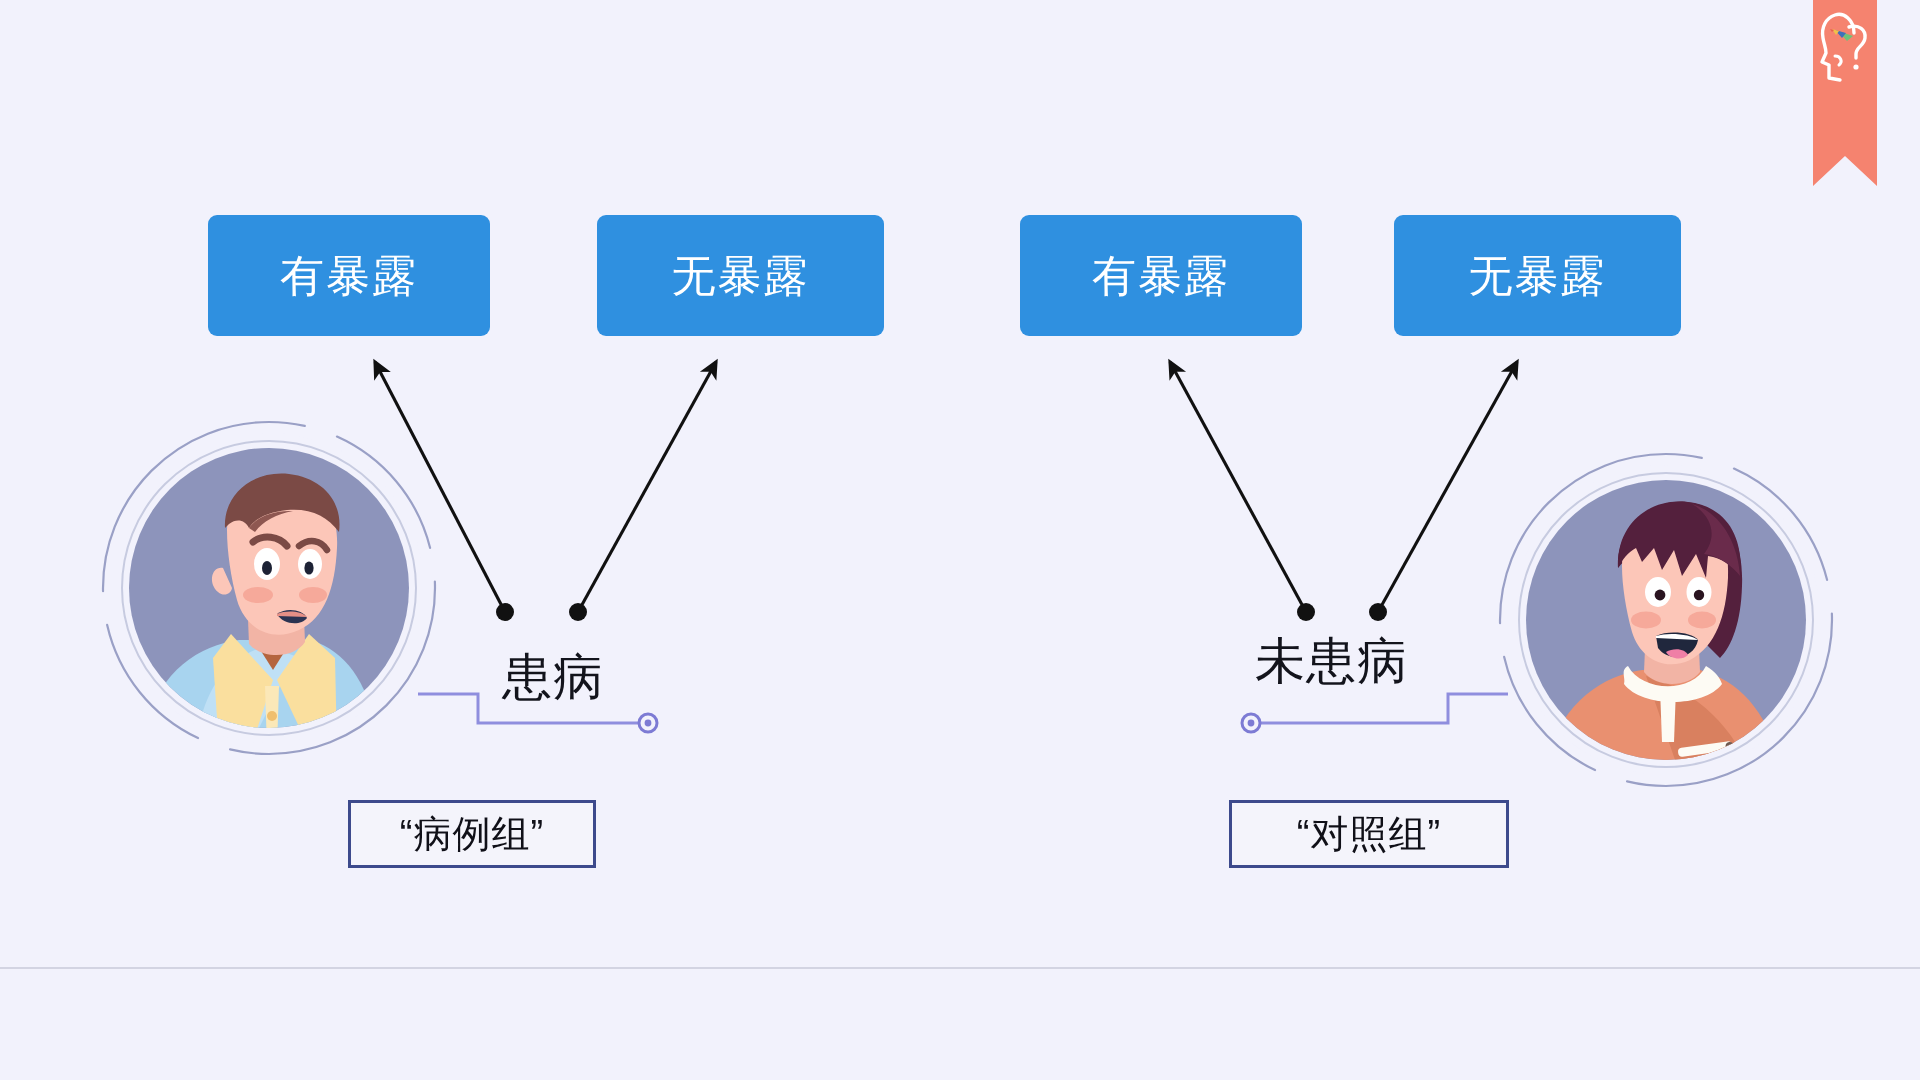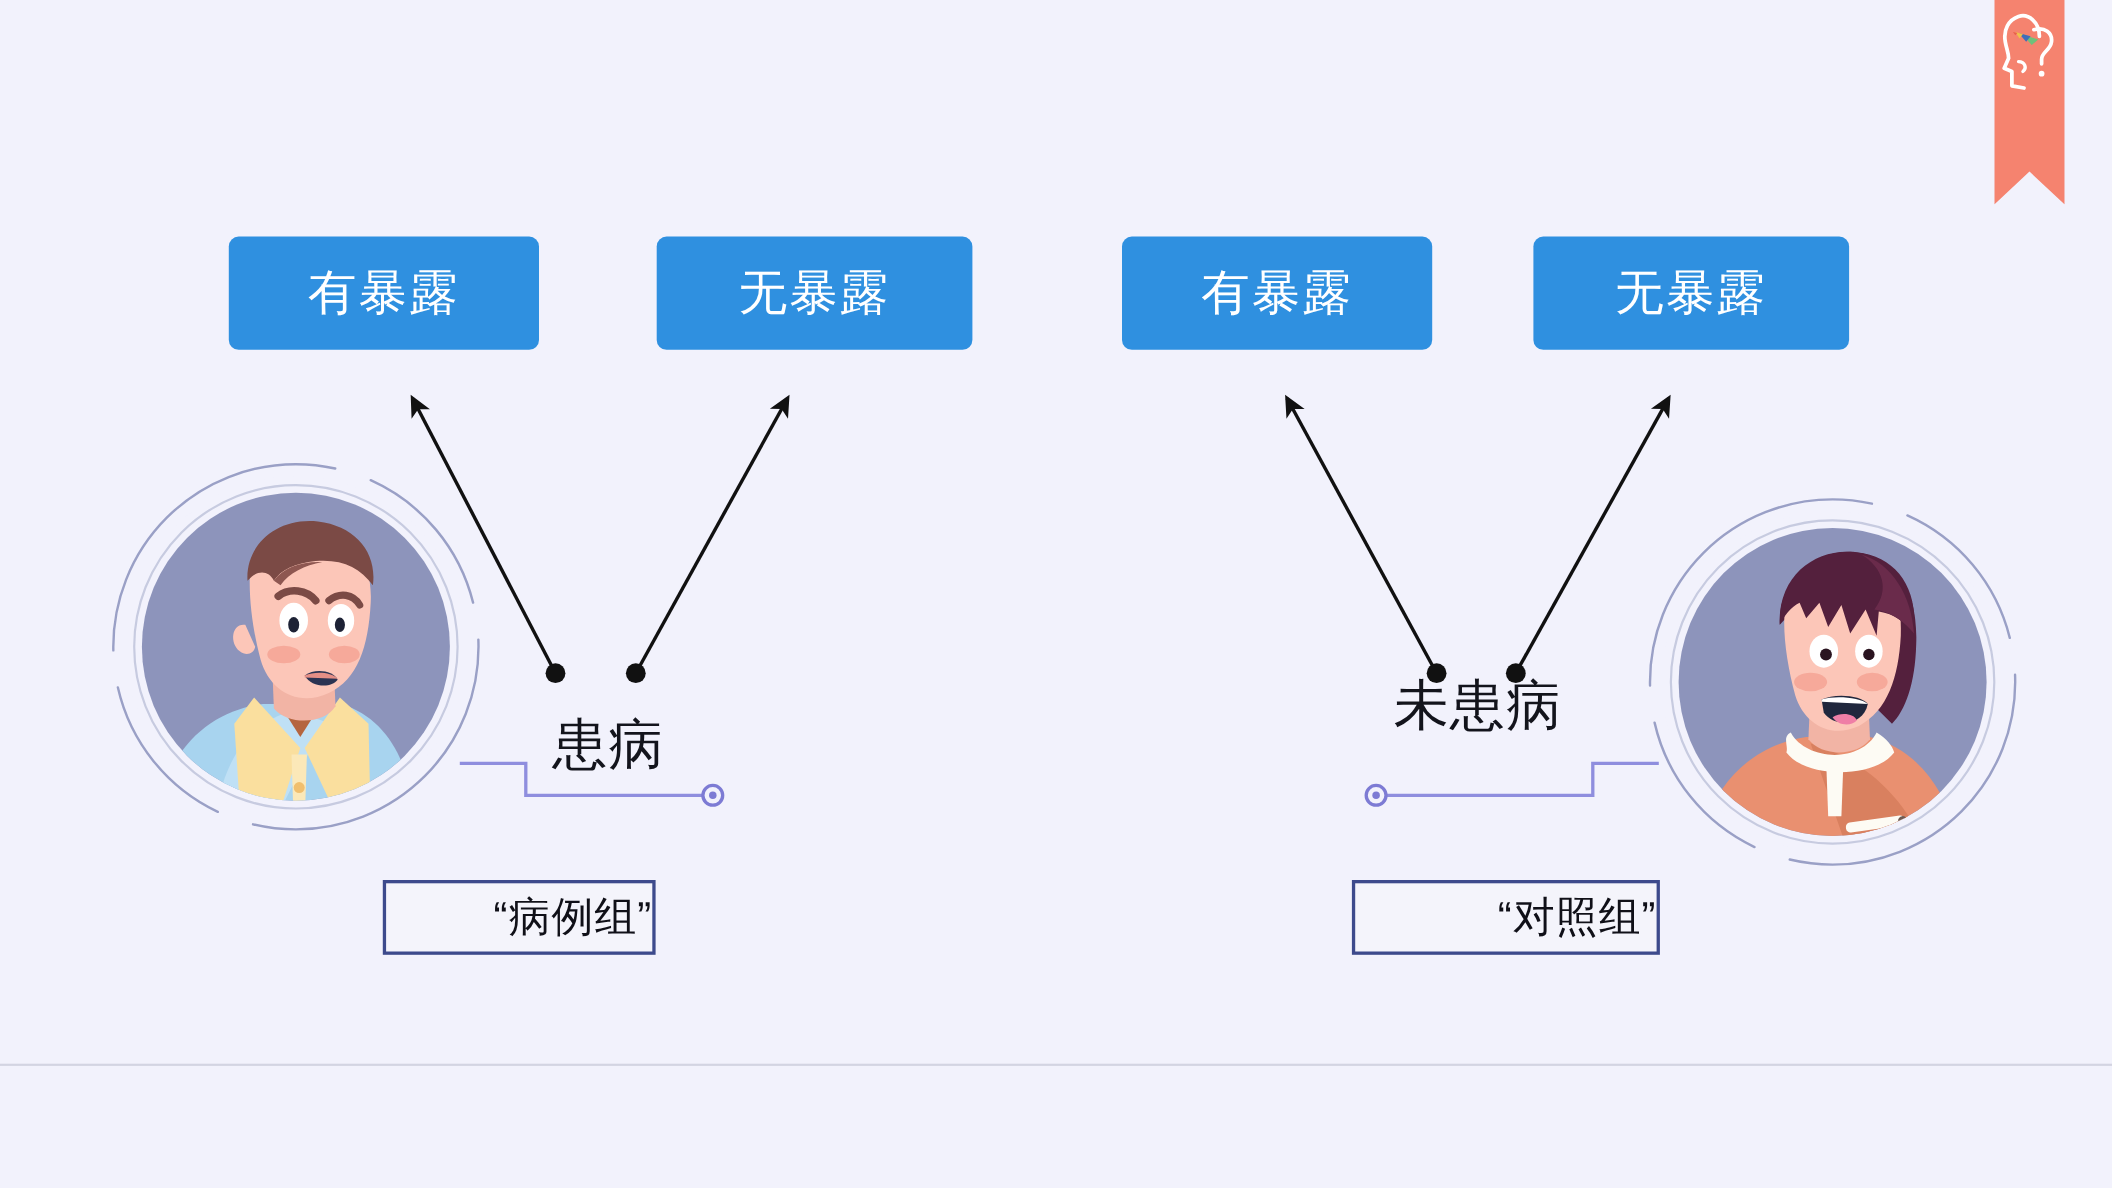--- a/index.html
+++ b/index.html
@@ -18,21 +18,21 @@
   
   #bookmark {
     position: absolute;
     left: 1813px; top: -4px;
     width: 64px; height: 190px;
   }
 
   
   .exp-btn {
     position: absolute;
-    height: 103px;
+    height: 121px;
     background: #2f90e0;
     border-radius: 9px;
     display: flex;
     align-items: center;
     justify-content: center;
     color: #ffffff;
     font-size: 44px;
     letter-spacing: 2px;
     line-height: 1;
     font-weight: 400;
@@ -61,39 +61,39 @@
   
   .status-label {
     position: absolute;
     font-size: 50px;
     color: #13141c;
     line-height: 1;
     letter-spacing: 1px;
     white-space: nowrap;
   }
   #label-diseased     { left: 502px;  top: 652px; text-align: right; }
-  #label-not-diseased { left: 1255px; top: 616px; margin-left: 12px; }
+  #label-not-diseased { left: 1255px; top: 636px; }
 
   
   #connectors {
     position: absolute;
     left: 0; top: 0;
     width: 1920px; height: 1080px;
     pointer-events: none;
   }
 
   
   .group-box {
     position: absolute;
     height: 68px;
     border: 3px solid #3d4a8c;
     background: #f4f4fb;
     display: flex;
     align-items: center;
-    justify-content: flex-end;
+    justify-content: center;
     font-size: 38px;
     color: #101018;
     letter-spacing: 1px;
     line-height: 1;
     white-space: nowrap;
   }
   #group-case { left: 348px;  top: 800px; width: 248px; }
   #group-ctrl { left: 1229px; top: 800px; width: 280px; }
 
   

